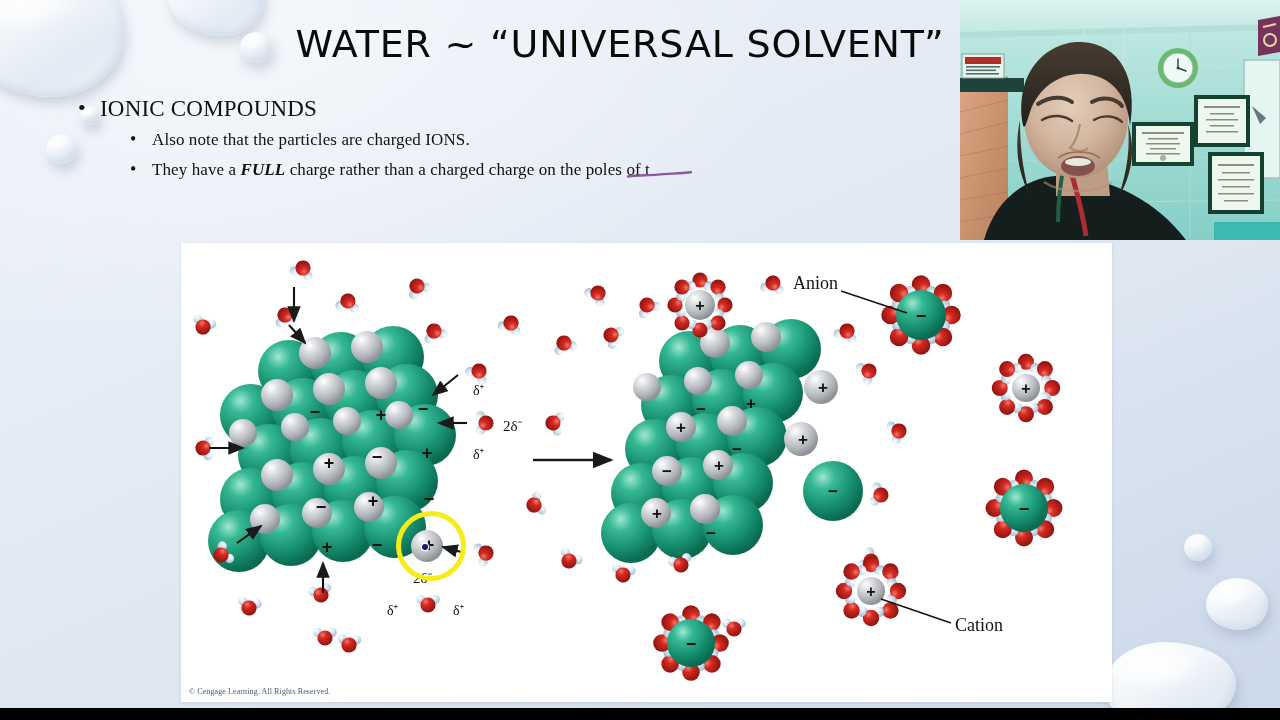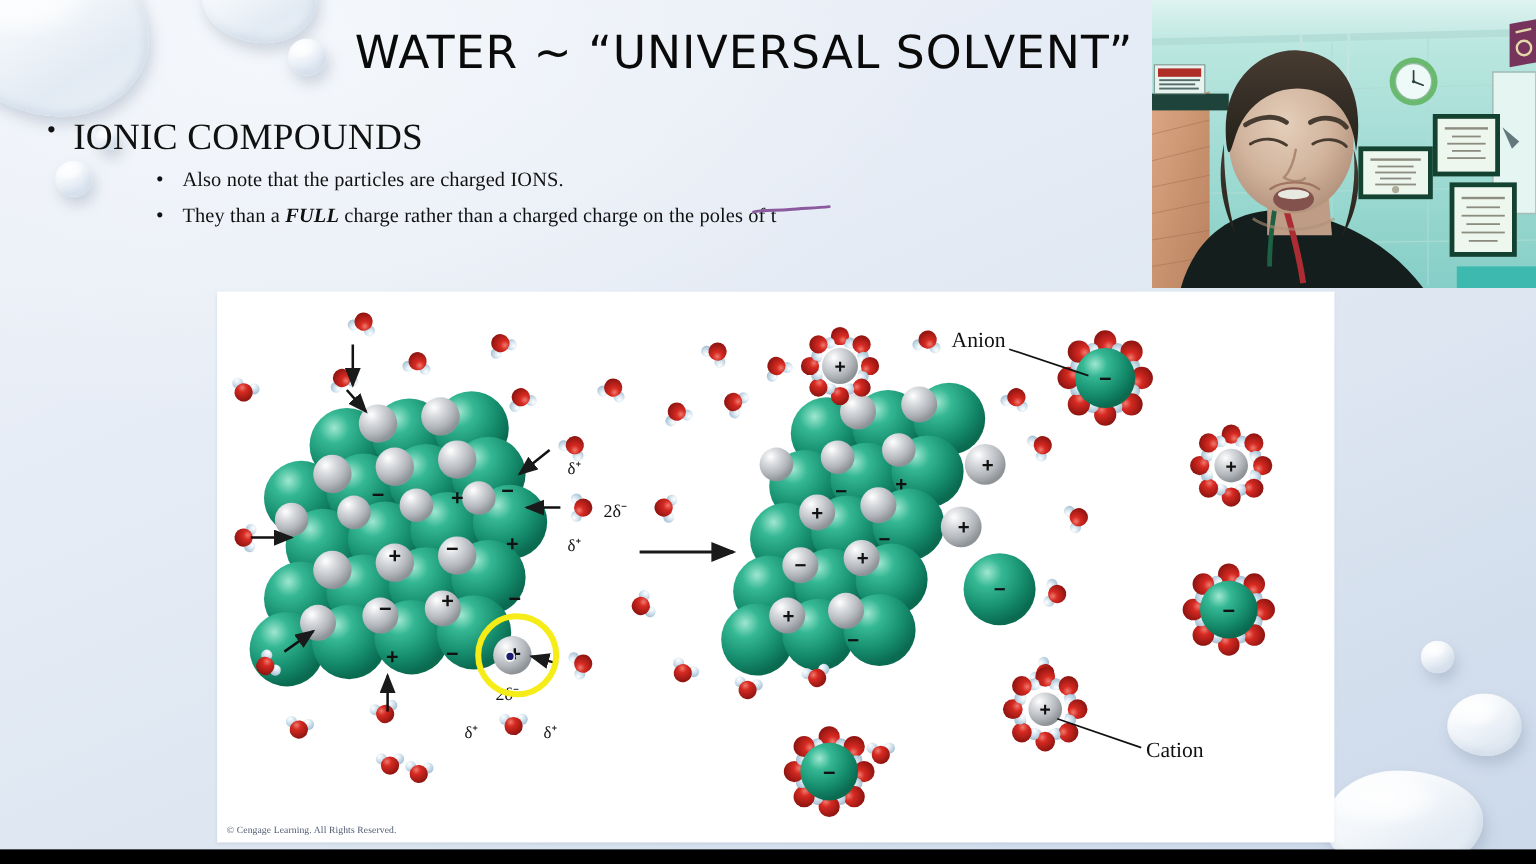--- a/index.html
+++ b/index.html
@@ -50,22 +50,22 @@
     font-weight:400;
     font-size:38px;
     letter-spacing:.8px;
     color:#0a0a0a;
     white-space:nowrap;
   }
 
   
   #bullets { position:absolute; left:0; top:96px; width:1000px; }
   .b1 {
-    position:relative; margin-left:61px; margin-bottom:8px;
-    font-size:31px; color:#111; letter-spacing:.2px;
+    position:relative; margin-left:100px; margin-bottom:8px;
+    font-size:23px; color:#111; letter-spacing:.2px;
   }
   .b2 {
     position:relative; margin-left:152px; margin-bottom:10px;
     font-size:17px; color:#111; letter-spacing:.1px; white-space:nowrap;
   }
   .b1::before, .b2::before {
     content:"\2022"; position:absolute; color:#111;
   }
   .b1::before { left:-22px; top:-1px; font-size:22px; }
   .b2::before { left:-22px; top:-1px; font-size:18px; }
@@ -138,21 +138,21 @@
     <div id="slide-title">WATER ~ “UNIVERSAL SOLVENT”</div>
 
     <div id="bullets">
       <div class="b1">
         <span class="lbl">IONIC COMPOUNDS</span>
       </div>
       <div class="b2">
         <span>Also note that the particles are charged IONS.</span>
       </div>
       <div class="b2">
-        <span>They than a </span><span class="full-em">FULL</span><span> charge rather than a charged charge on the poles of t</span>
+        <span>They have a </span><span class="full-em">FULL</span><span> charge rather than a charged charge on the poles of t</span>
       </div>
     </div>
 
     <div id="ions-underline">
       <svg width="70" height="10" viewBox="0 0 70 10">
         <path d="M1,6.5 C10,4.8 20,5.6 31,4.6 C42,3.6 53,3.4 64,2.2" stroke="#8b5a9e" stroke-width="2.4" fill="none" stroke-linecap="round"></path>
       </svg>
     </div>
 
     <div id="diagram-panel">

